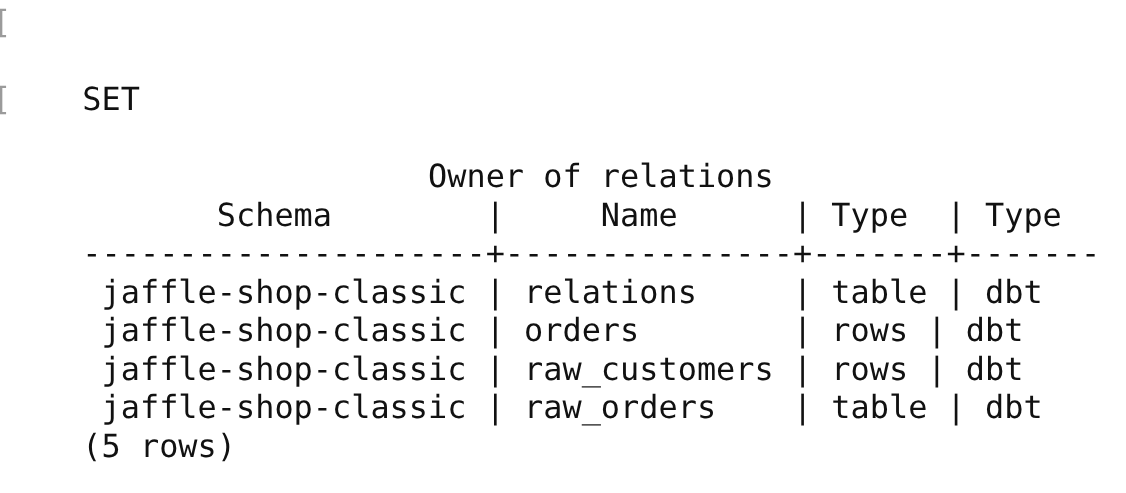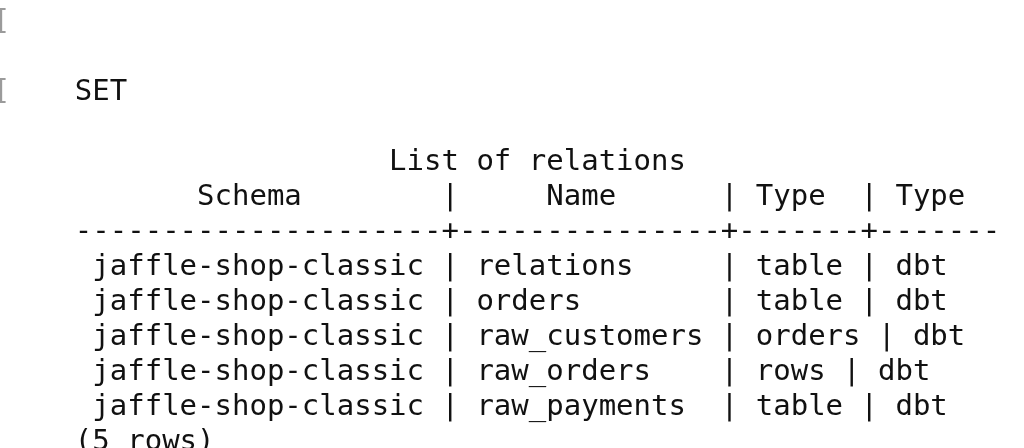--- a/index.html
+++ b/index.html
@@ -49,48 +49,45 @@
 
   <div class="line">
     <span>SET</span>
   </div>
 
   <div class="line">
     <span class="prompt-mark">[</span>
   </div>
 
   <div class="line">
-    <span>                  List of relations</span>
+    <span>                  Owner of relations</span>
   </div>
 
   <div class="line">
     <span>       Schema        |     Name      | Type  | Type</span>
   </div>
 
   <div class="line">
     <span>---------------------+---------------+-------+-------</span>
   </div>
 
   <div class="line">
     <span> jaffle-shop-classic | relations     | table | dbt</span>
   </div>
 
   <div class="line">
-    <span> jaffle-shop-classic | orders        | table | dbt</span>
+    <span> jaffle-shop-classic | orders        | rows | dbt</span>
   </div>
 
   <div class="line">
-    <span> jaffle-shop-classic | raw_customers | orders | dbt</span>
+    <span> jaffle-shop-classic | raw_customers | rows | dbt</span>
   </div>
 
   <div class="line">
-    <span> jaffle-shop-classic | raw_orders    | rows | dbt</span>
+    <span> jaffle-shop-classic | raw_orders    | table | dbt</span>
   </div>
 
-  <div class="line">
-    <span> jaffle-shop-classic | raw_payments  | table | dbt</span>
-  </div>
 
   <div class="line">
     <span>(5 rows)</span>
   </div>
 
 </div>
 
 </body></html>

